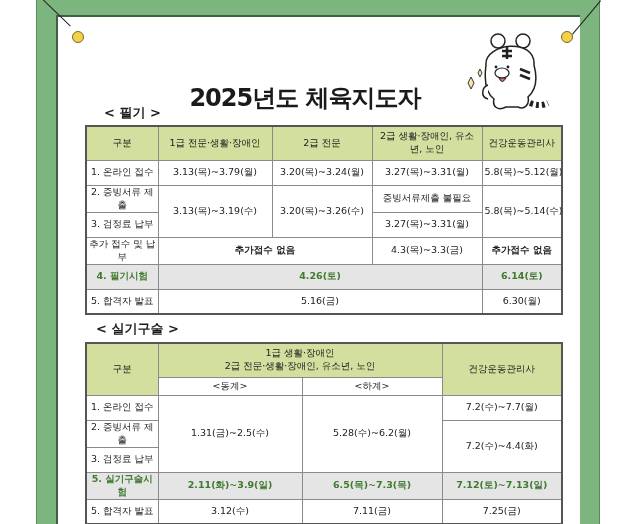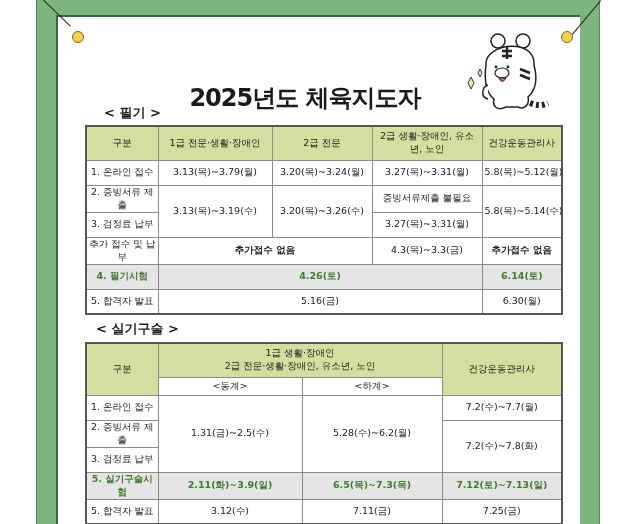--- a/index.html
+++ b/index.html
@@ -145,21 +145,21 @@
     <td>&lt;하계&gt;</td>
   </tr>
   <tr style="height:25px">
     <td>1. 온라인 접수</td>
     <td rowspan="3">1.31(금)~2.5(수)</td>
     <td rowspan="3">5.28(수)~6.2(월)</td>
     <td>7.2(수)~7.7(월)</td>
   </tr>
   <tr style="height:25px">
     <td>2. 증빙서류 제출</td>
-    <td rowspan="2">7.2(수)~7.8(화)</td>
+    <td rowspan="2">7.2(수)~4.4(화)</td>
   </tr>
   <tr style="height:25px">
     <td>3. 검정료 납부</td>
   </tr>
   <tr class="hl" style="height:25px">
     <td>5. 실기구술시험</td>
     <td>2.11(화)~3.9(일)</td>
     <td>6.5(목)~7.3(목)</td>
     <td>7.12(토)~7.13(일)</td>
   </tr>

